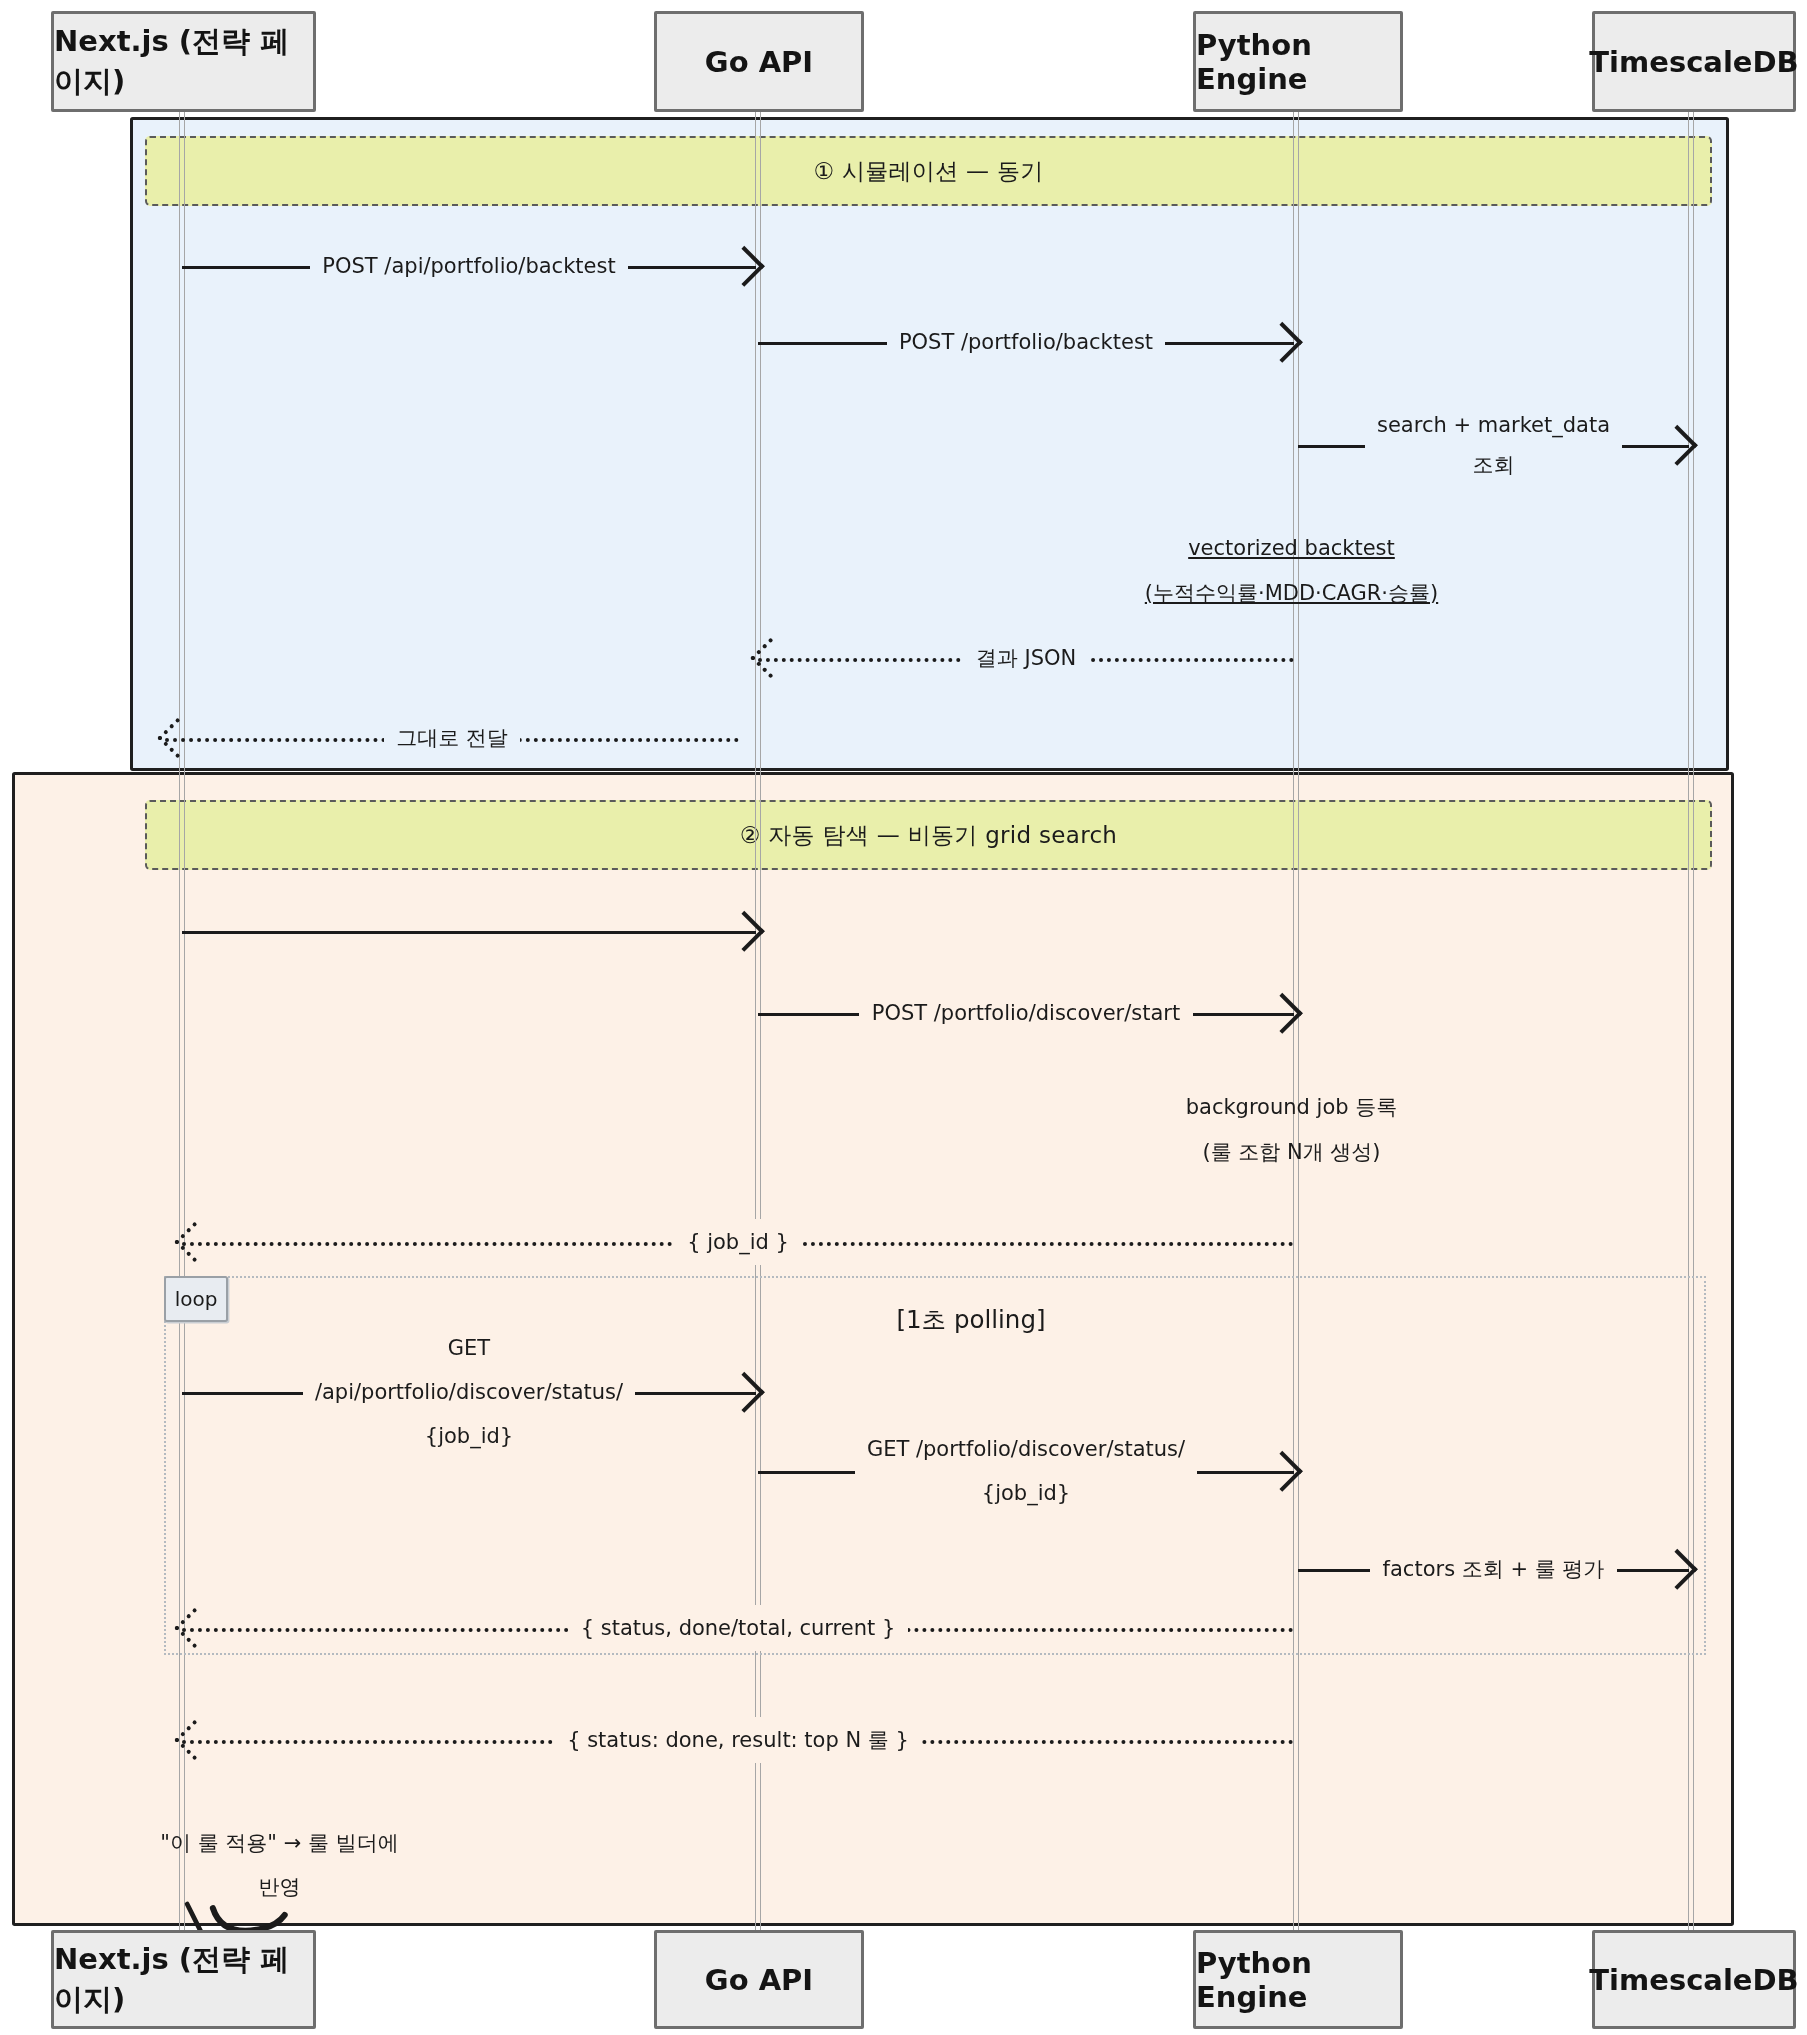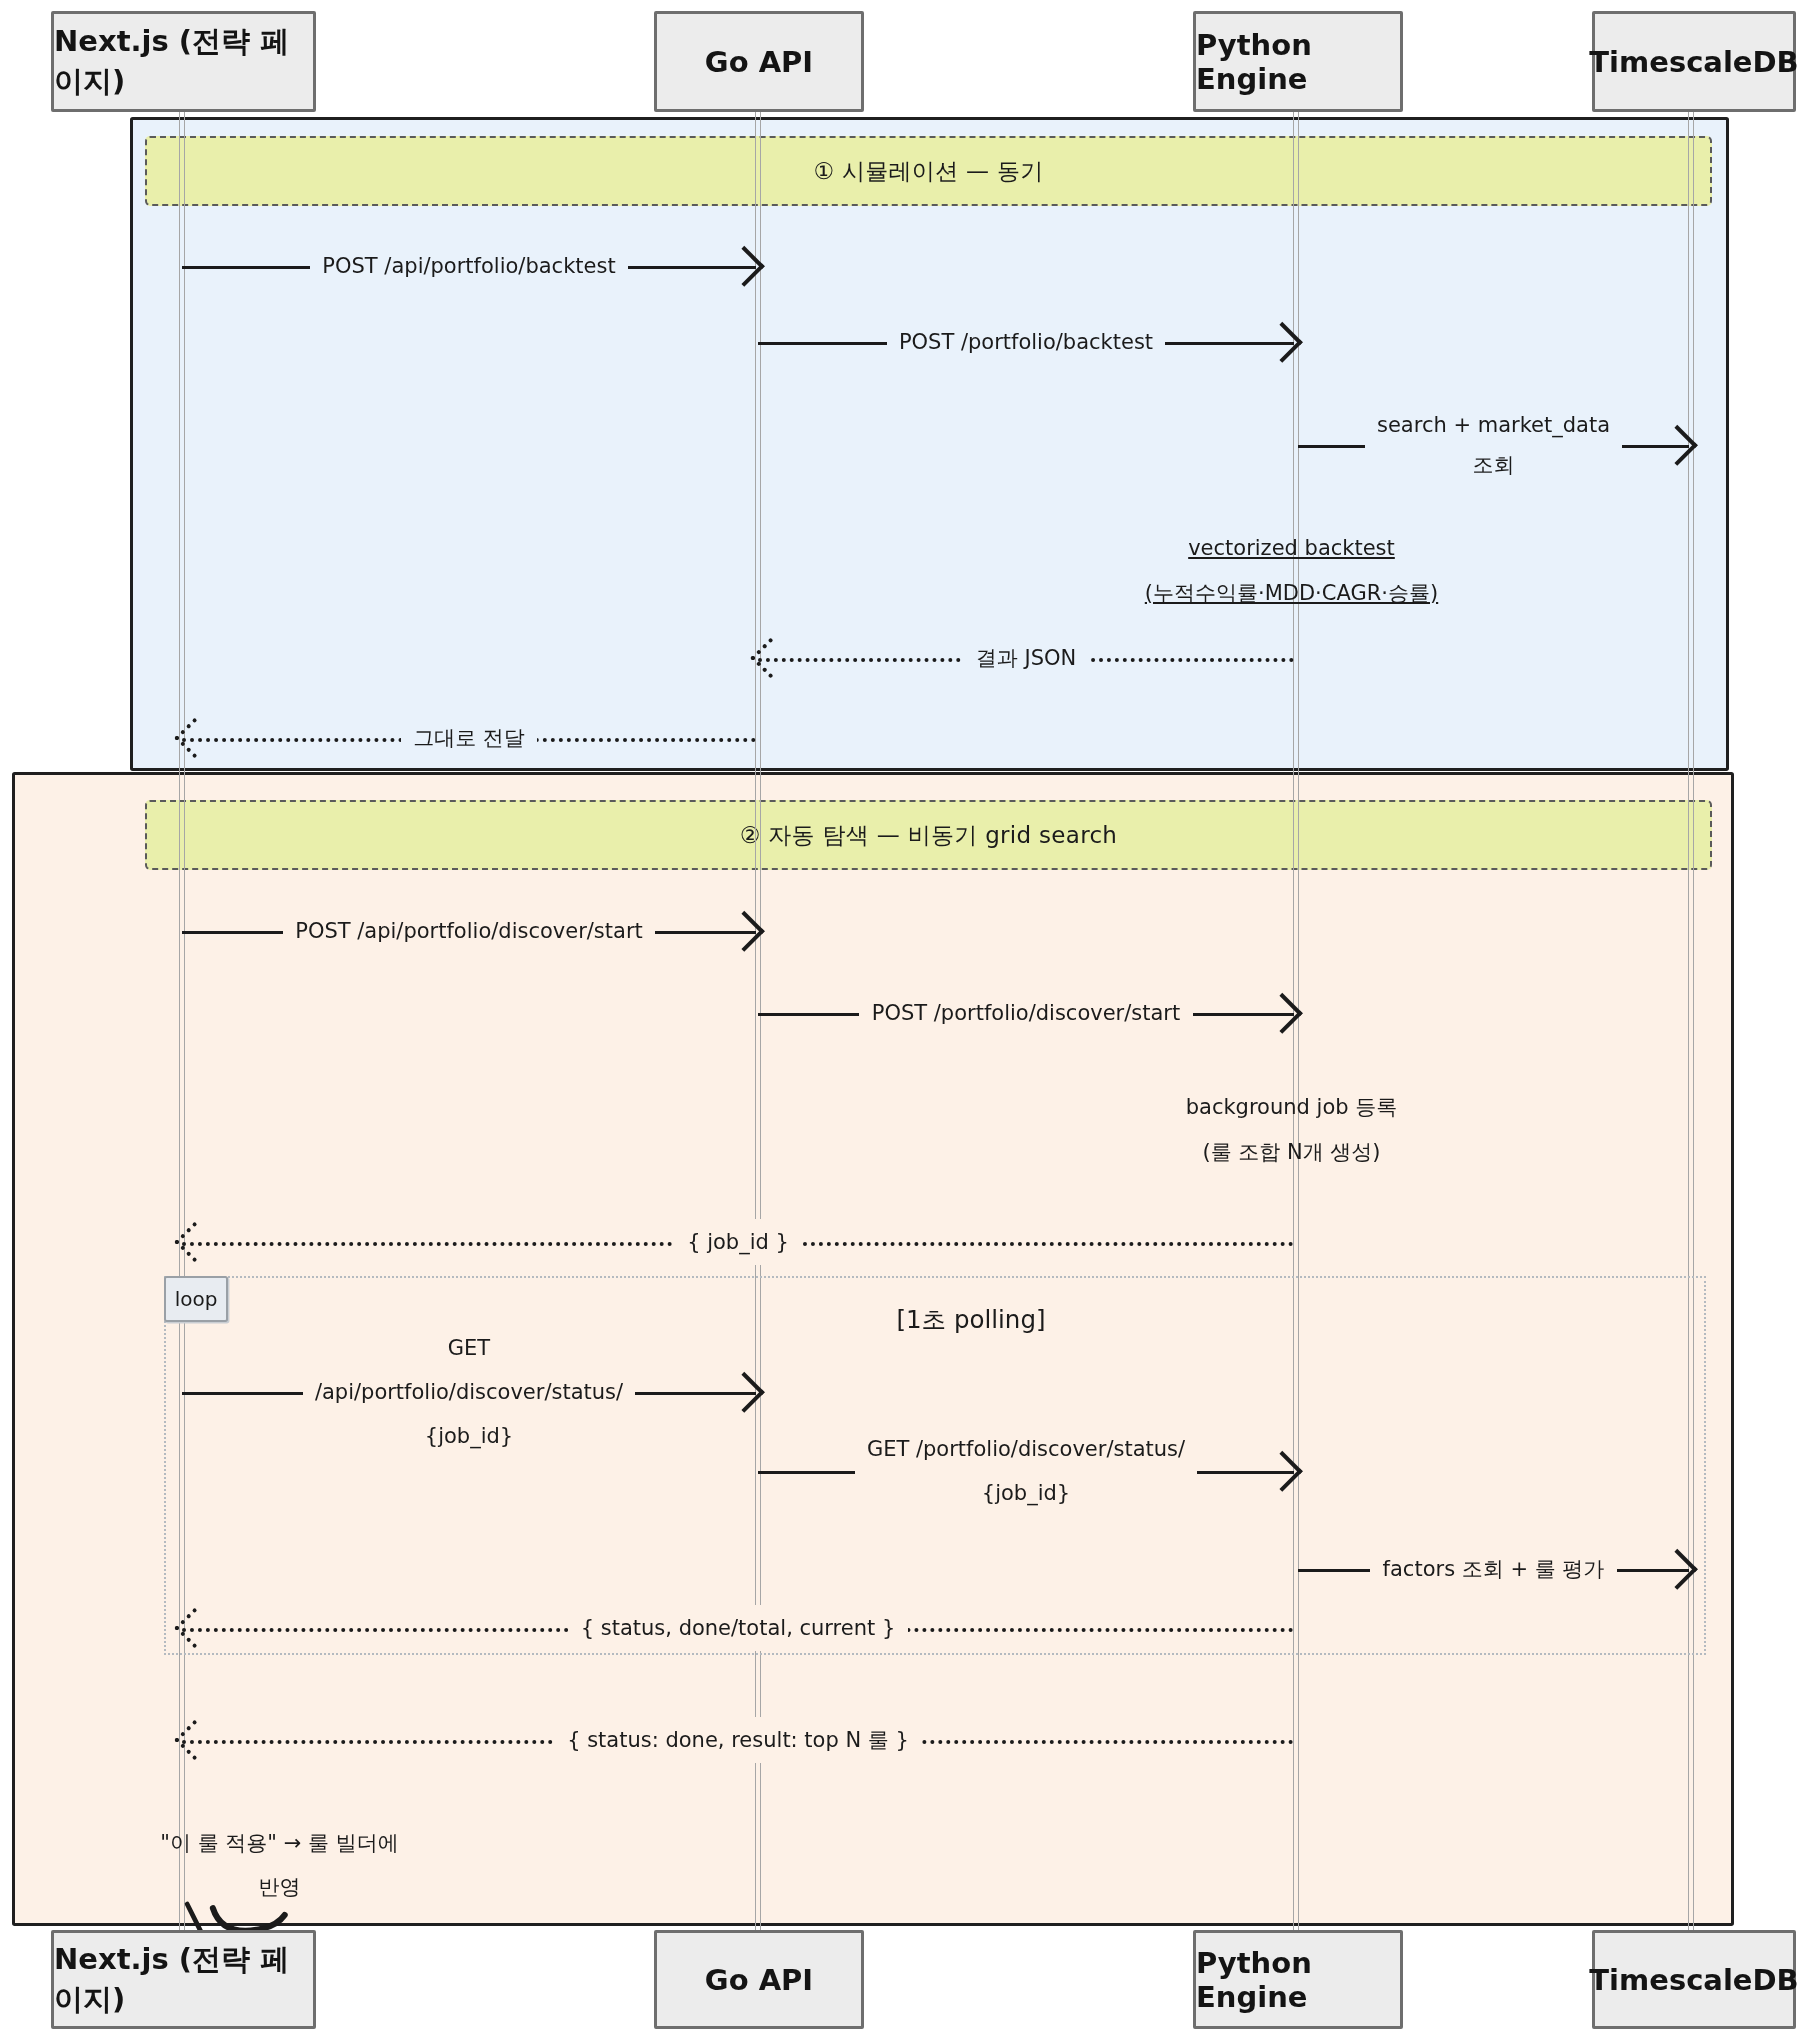--- a/index.html
+++ b/index.html
@@ -103,30 +103,29 @@
     <div>vectorized backtest</div>
     <div>(누적수익률·MDD·CAGR·승률)</div>
   </div>
 
   <div class="msg dotted left in-f1" style="left:757px;top:636px;width:538px;height:44px;">
     <div class="stroke"></div>
     <div class="head head-left"></div>
     <div class="label">결과 JSON</div>
   </div>
 
-  <div class="msg dotted left in-f1" style="left:181px;top:716px;width:576px;height:44px;">
+  <div class="msg dotted left in-f1" style="left:164px;top:716px;width:576px;height:44px;">
     <div class="stroke"></div>
     <div class="head head-left"></div>
     <div class="label">그대로 전달</div>
   </div>
 
   <div class="msg solid right in-f2" style="left:181px;top:909px;width:576px;height:44px;">
     <div class="stroke"></div>
     <div class="head head-right"></div>
-    <div class="label">POST /api/portfolio/discover/start</div>
   </div>
 
   <div class="msg solid right in-f2" style="left:757px;top:991px;width:538px;height:44px;">
     <div class="stroke"></div>
     <div class="head head-right"></div>
     <div class="label">POST /portfolio/discover/start</div>
   </div>
 
   <div class="note" style="left:1053px;top:1085px;width:477px;line-height:45px;">
     <div>background job 등록</div>

